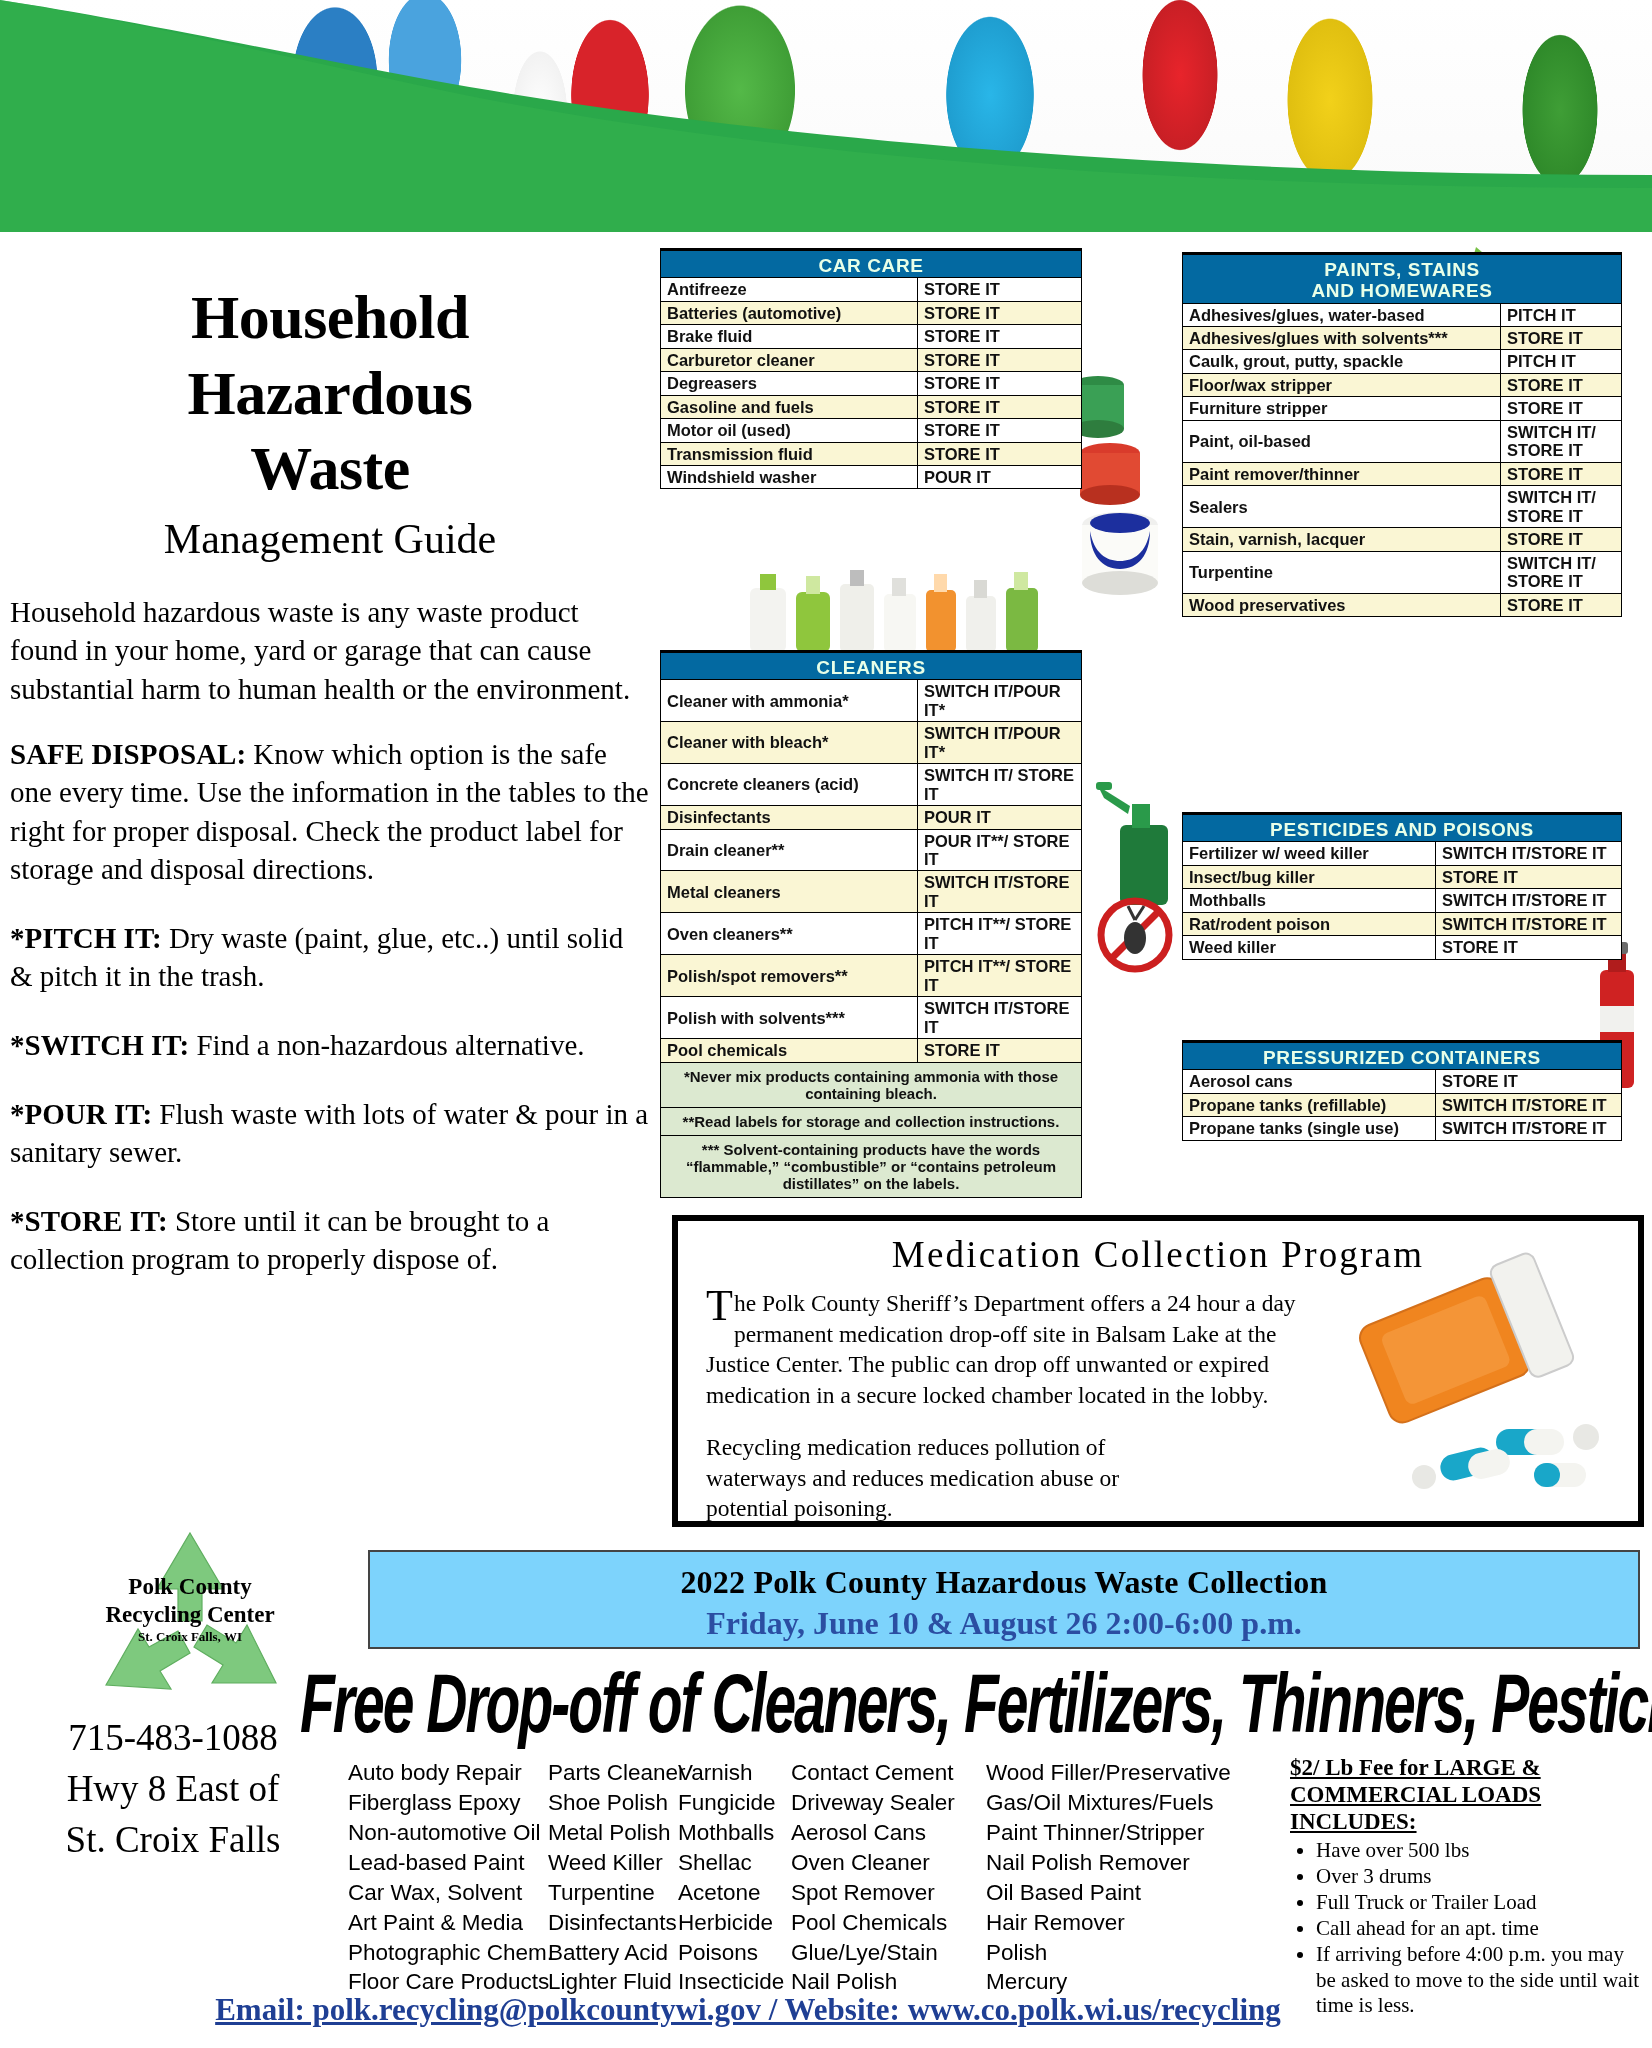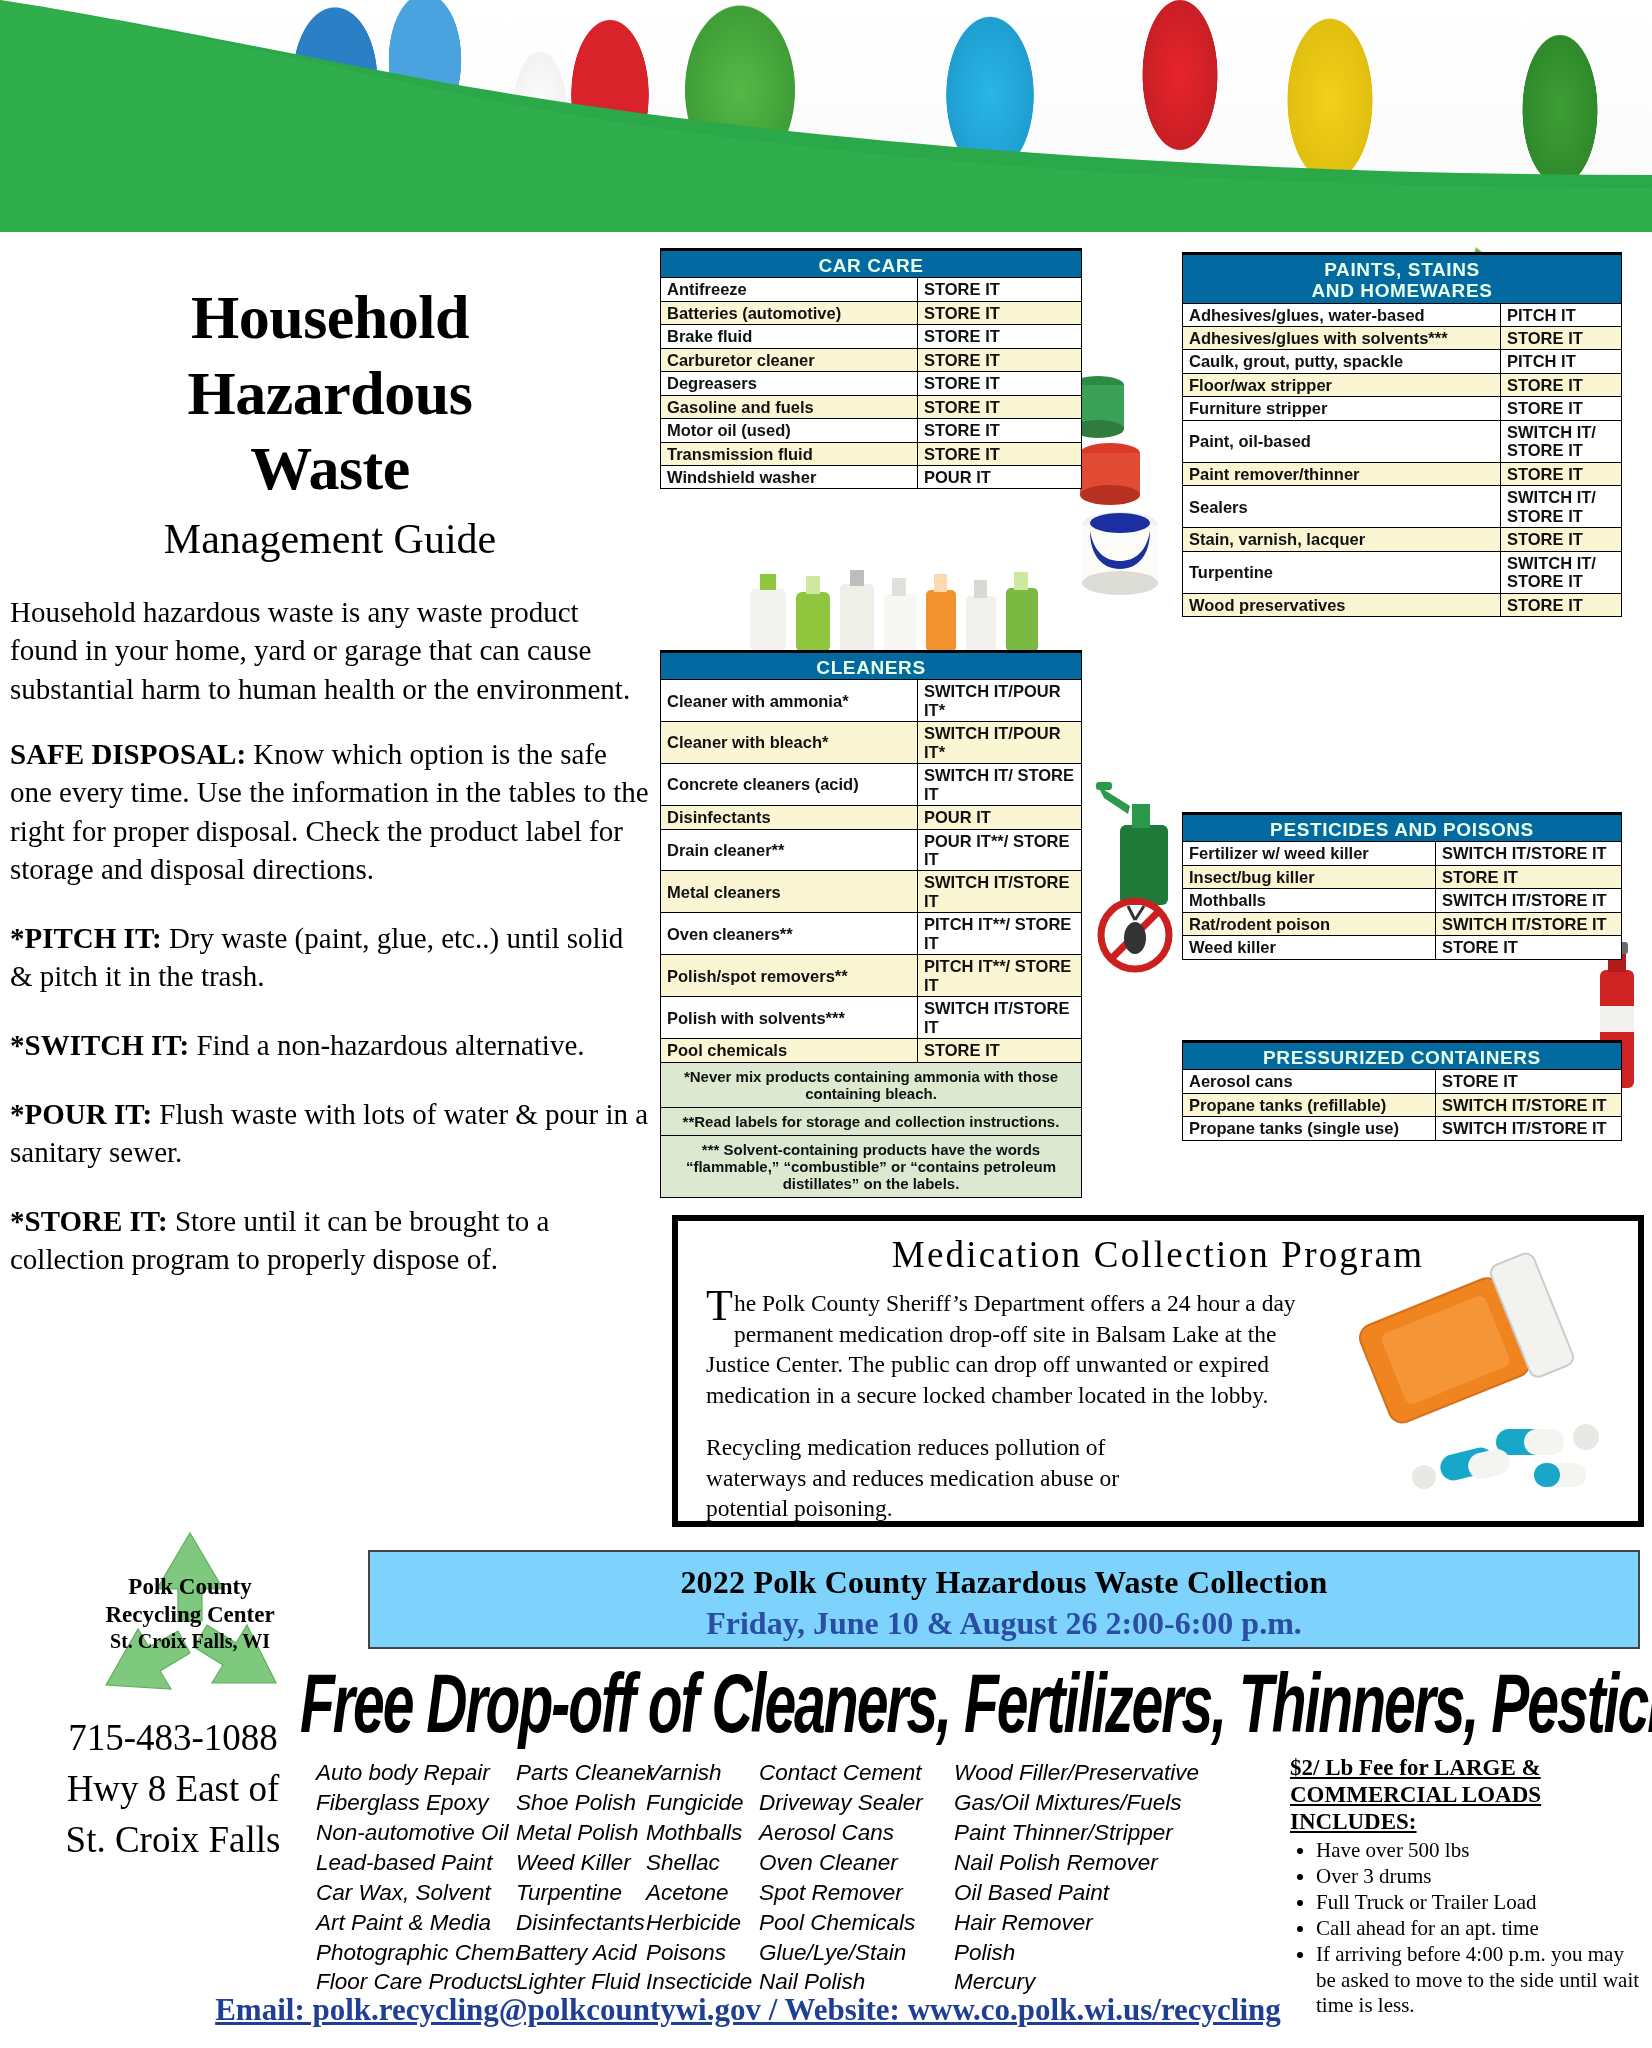--- a/index.html
+++ b/index.html
@@ -30,21 +30,21 @@
   .title{font-weight:bold;text-align:center;font-size:62px;line-height:1.22;letter-spacing:-0.5px;}
   .subtitle{text-align:center;font-size:42px;margin-top:8px;}
   .para{font-size:29px;line-height:1.33;margin-top:30px;}
   .para.tight{margin-top:26px;}
   .para b{font-weight:bold;}
   
   .logoblock{position:absolute;left:40px;top:1525px;width:300px;height:190px;}
   .recycle-svg{position:absolute;left:50px;top:0;width:200px;height:185px;}
   .logotext{position:absolute;left:0;top:48px;width:300px;text-align:center;
     font-weight:bold;font-size:23px;line-height:1.22;color:#000;}
-  .logotext .sm{font-size:20px;}
+  .logotext .sm{font-size:13px;}
   .contact{position:absolute;left:8px;top:1712px;width:330px;text-align:center;
     font-size:37px;line-height:1.38;}
   
   .tbl{position:absolute;border-collapse:collapse;font-family:"Liberation Sans", sans-serif;}
   .tbl .hdr{background:#0369a1;color:#e8ffe8;font-weight:bold;text-align:center;
     font-size:19px;letter-spacing:0.6px;padding:4px 0 1px;border-top:3px solid #000;}
   .tbl td{border:1px solid #000;padding:2px 6px;font-size:16.5px;font-weight:bold;color:#111;
     line-height:1.12;}
   .tbl tr.odd td{background:#ffffff;}
   .tbl tr.even td{background:#faf6d4;}
@@ -81,23 +81,23 @@
   .banner{position:absolute;left:368px;top:1550px;width:1268px;height:95px;
     border:2px solid #444;background:#7dd3fc;}
   .banner .l1{text-align:center;font-weight:bold;font-size:32px;margin-top:12px;
     font-family:"Liberation Serif",serif;letter-spacing:0.2px;}
   .banner .l2{text-align:center;font-weight:bold;font-size:32px;color:#2b4ea2;margin-top:4px;}
   
   .freehead{position:absolute;left:300px;top:1655px;width:1140px;height:70px;
     font-family:"Liberation Sans",sans-serif;font-weight:bold;font-size:57px;
     font-style:italic;transform:scaleY(1.45);transform-origin:left top;
     letter-spacing:-2px;white-space:nowrap;}
-  .itemcols{position:absolute;left:316px;top:1758px;width:960px;
+  .itemcols{position:absolute;left:348px;top:1758px;width:960px;
     display:flex;gap:0;font-family:"Liberation Sans",sans-serif;
-    font-style:italic;font-size:22.5px;line-height:1.33;}
+    font-size:22.5px;line-height:1.33;}
   .itemcols .col{white-space:nowrap;}
   .c1{width:200px;}
   .c2{width:130px;}
   .c3{width:113px;}
   .c4{width:195px;}
   .c5{width:auto;}
   
   .feebox{position:absolute;left:1290px;top:1755px;width:355px;font-size:21px;line-height:1.17;}
   .feebox .fh{font-weight:bold;text-decoration:underline;font-size:23px;}
   .feebox ul{margin:2px 0 0 0;padding-left:26px;}

